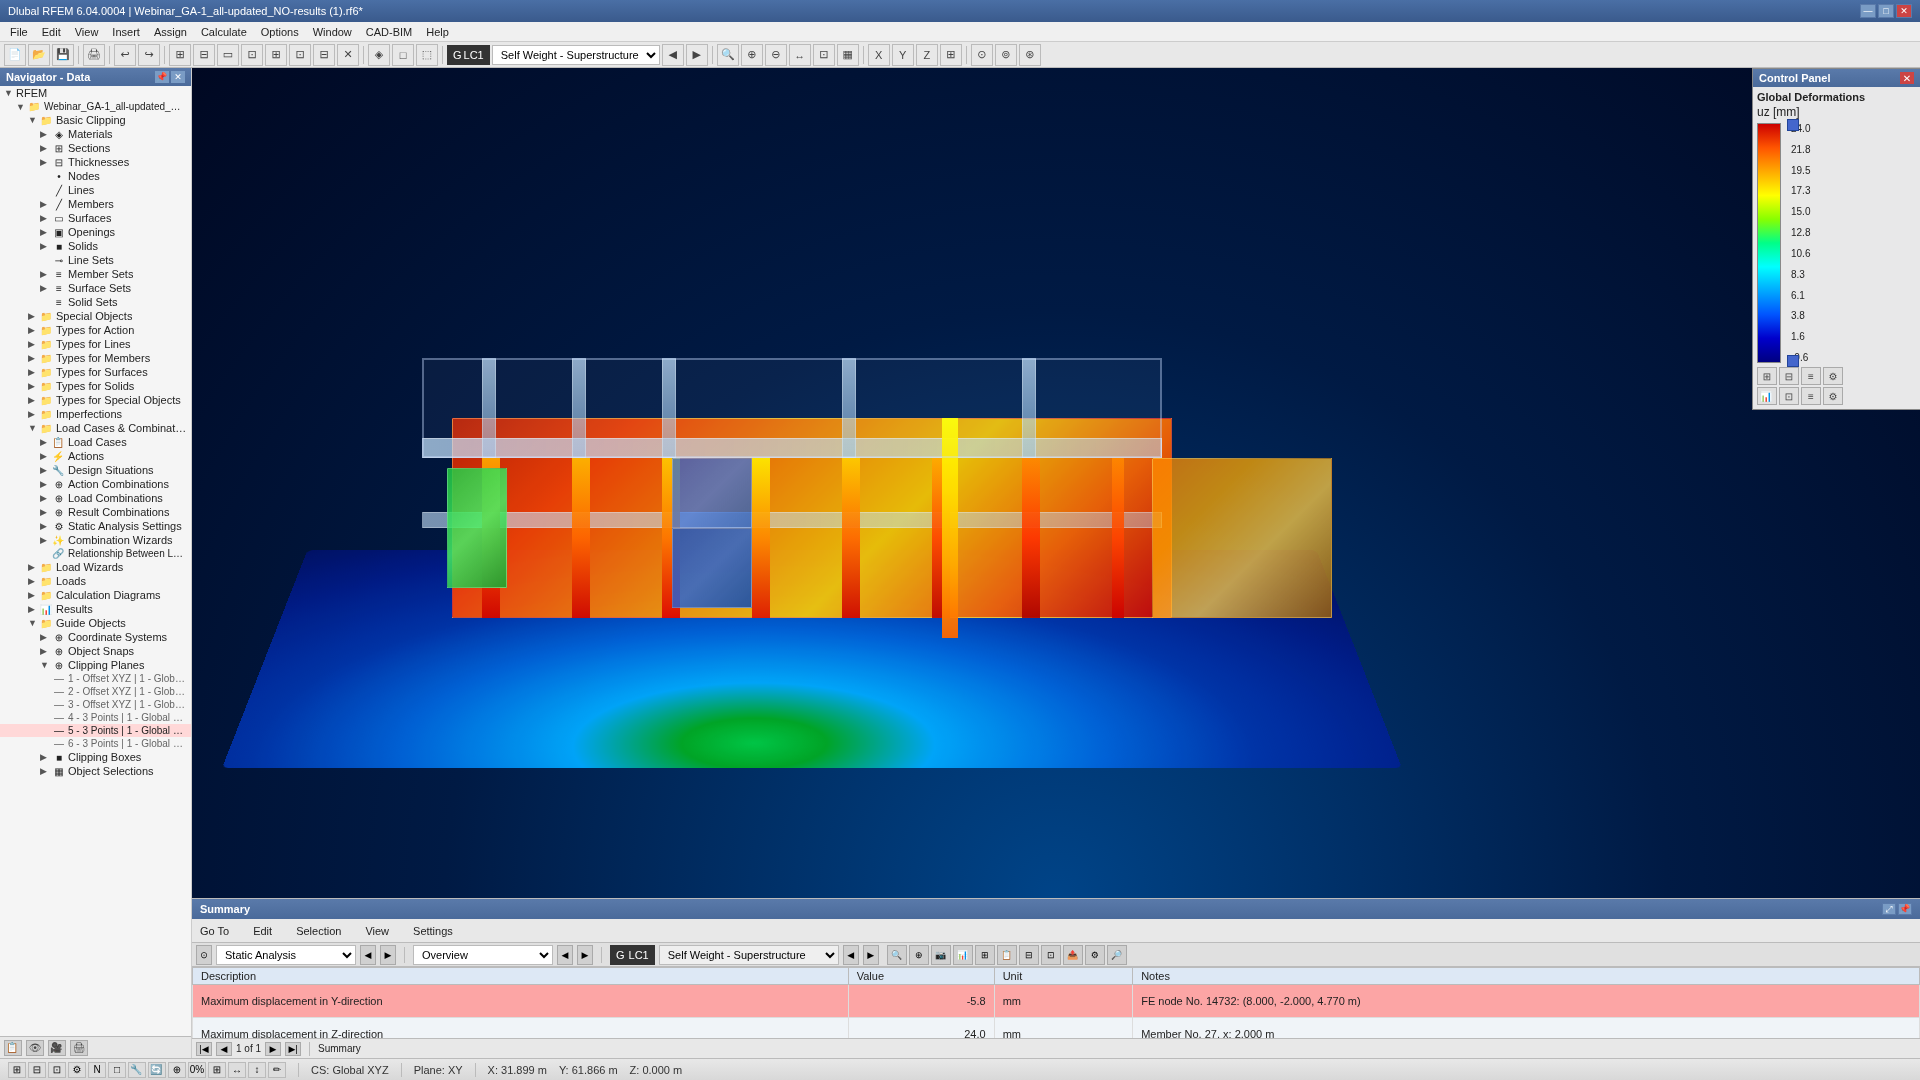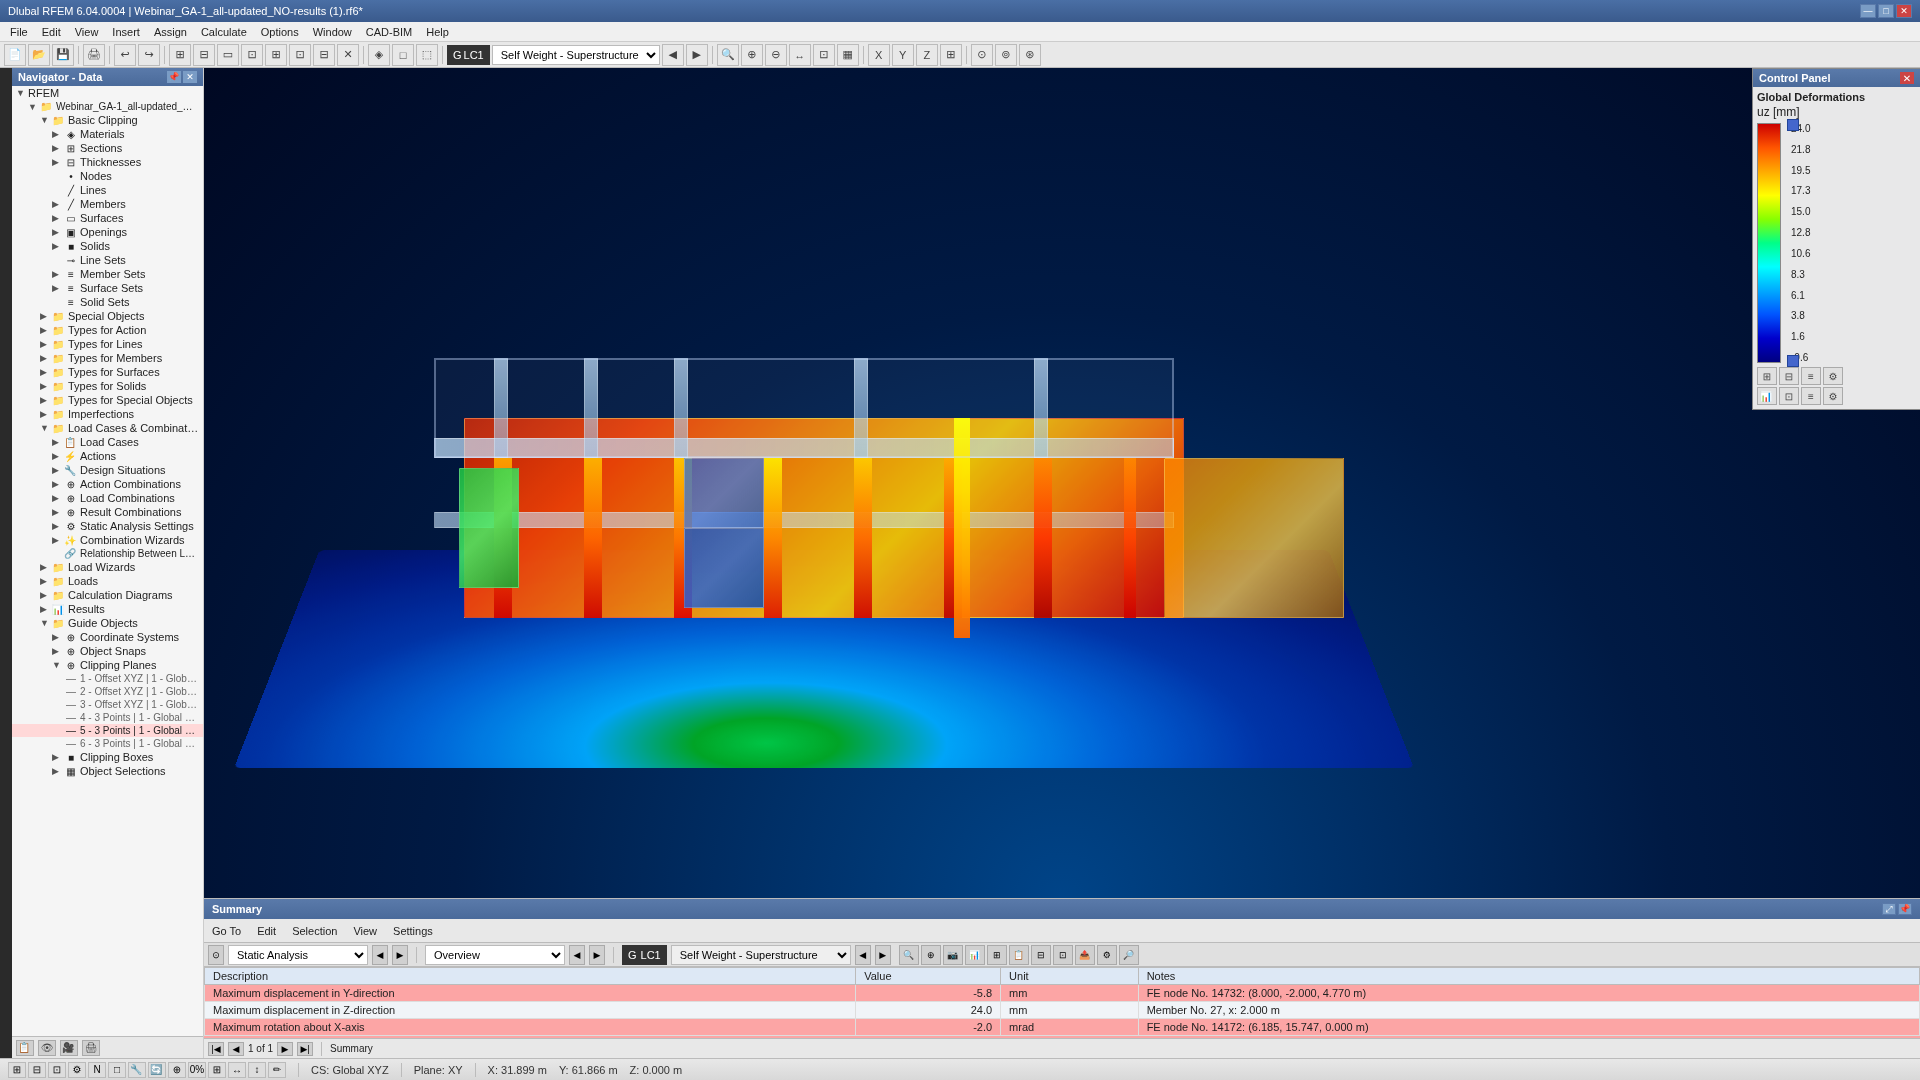--- a/index.html
+++ b/index.html
@@ -79,21 +79,20 @@
       color: white;
       padding: 2px 6px;
       font-size: 11px;
       height: 20px;
     }
 
     
     #main-layout {
       display: flex;
       height: calc(1080px - 22px - 20px - 26px - 22px);
-      margin-left: 12px;
       
     }
 
     
     #navigator {
       width: 192px;
       background: #f5f5f5;
       border-right: 1px solid #ccc;
       display: flex;
       flex-direction: column;
@@ -233,21 +232,21 @@
       align-items: center;
       height: 20px;
     }
     #summary-toolbar {
       height: 24px;
       background: #e8e8e8;
       border-bottom: 1px solid #bbb;
       display: flex;
       align-items: center;
       padding: 0 4px;
-      gap: 8px;
+      gap: 16px;
     }
     .summary-menu-item {
       font-size: 11px; cursor: pointer; padding: 2px 4px;
       color: #222;
     }
     #summary-analysis-bar {
       height: 24px;
       background: #e0e0e0;
       border-bottom: 1px solid #bbb;
       display: flex;
@@ -268,21 +267,21 @@
       background: #dde8f5;
       border: 1px solid #bbb;
       padding: 2px 8px;
       text-align: left;
       font-weight: normal;
       position: sticky;
       top: 0;
     }
     #summary-table td {
       border: 1px solid #ddd;
-      padding: 2px 8px;
+      padding: 10px 8px;
     }
     #summary-table tr:nth-child(even) { background: #f0f4f8; }
     #summary-table .value-col { text-align: right; }
     #summary-footer {
       height: 20px;
       background: #e8e8e8;
       border-top: 1px solid #bbb;
       display: flex;
       align-items: center;
       padding: 0 4px;

